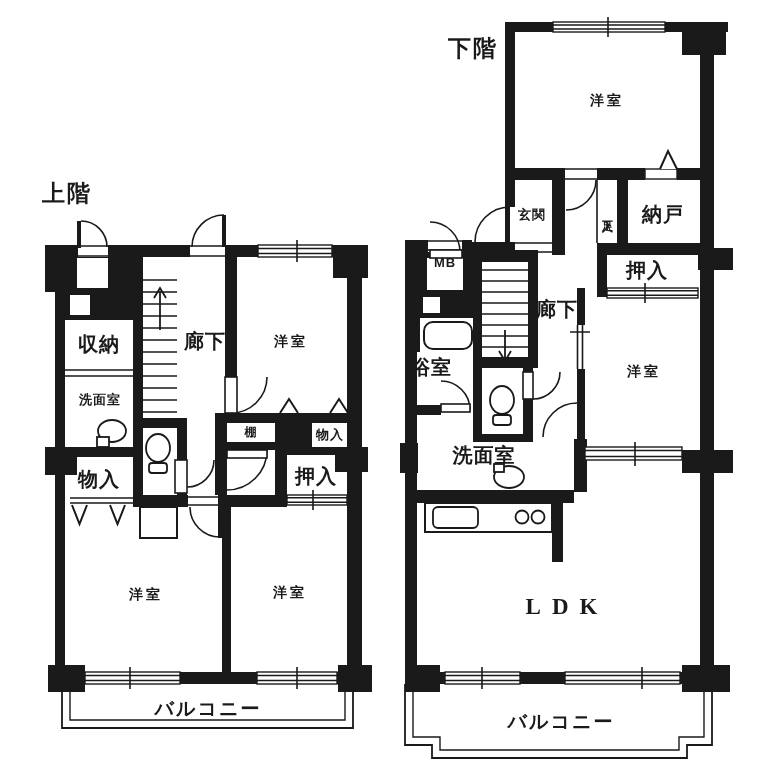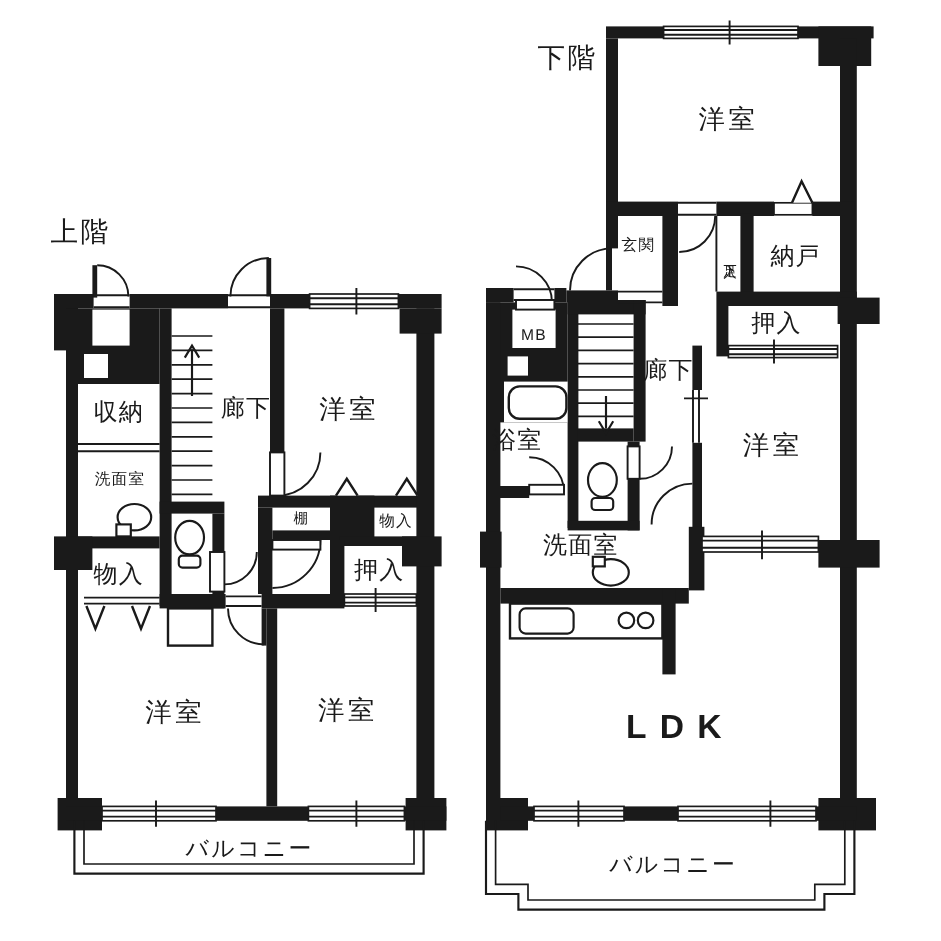--- a/index.html
+++ b/index.html
@@ -1,26 +1,26 @@
 <!DOCTYPE html>
 <html><head>
 <meta charset="utf-8">
 <style>
   html,body{margin:0;padding:0;background:#fff;}
   .stage{position:relative;width:784px;height:784px;background:#fff;overflow:hidden;
          font-family:"Liberation Sans","DejaVu Sans",sans-serif;color:#1a1a1a;}
   .stage svg{position:absolute;left:0;top:0;}
   .lbl{position:absolute;transform:translate(-50%,-50%);white-space:nowrap;
-       font-weight:400;color:#1a1a1a;line-height:1;letter-spacing:1px;}
-  .lbl.big{font-size:22px;letter-spacing:3px;}
+       font-weight:700;color:#1a1a1a;line-height:1;letter-spacing:1px;}
+  .lbl.big{font-size:14px;letter-spacing:3px;}
   .lbl.floor{font-size:23px;letter-spacing:2px;}
   .lbl.mid{font-size:20px;}
   .lbl.sm{font-size:13px;}
   .lbl.xs{font-size:12px;}
-  .lbl.ldk{font-size:28px;letter-spacing:11px;font-weight:600;}
+  .lbl.ldk{font-size:23px;letter-spacing:11px;font-weight:600;font-family:Liberation Serif, serif;}
   .lbl.balc{font-size:19px;letter-spacing:2px;}
   .lbl.vert{writing-mode:vertical-rl;text-orientation:upright;font-size:11px;letter-spacing:0;}
 </style>
 </head>
 <body>
 
 <div class="stage">
 
 <svg width="784" height="784" viewBox="0 0 784 784">
   <g fill="#1a1a1a" stroke="none">
@@ -258,24 +258,24 @@
   <div class="lbl mid" style="left:99px;top:479px">物入</div>
   <div class="lbl xs" style="left:251px;top:432px">棚</div>
   <div class="lbl sm" style="left:330px;top:434px">物入</div>
   <div class="lbl mid" style="left:316px;top:476px">押入</div>
   <div class="lbl big" style="left:146px;top:594px">洋室</div>
   <div class="lbl big" style="left:290px;top:592px">洋室</div>
   <div class="lbl balc" style="left:208px;top:708px">バルコニー</div>
 
   <div class="lbl floor" style="left:473px;top:48px">下階</div>
   <div class="lbl big" style="left:607px;top:100px">洋室</div>
-  <div class="lbl sm" style="left:532px;top:204px">玄関</div>
+  <div class="lbl sm" style="left:532px;top:214px">玄関</div>
   <div class="lbl vert" style="left:607px;top:212px">下足入</div>
   <div class="lbl mid" style="left:663px;top:214px">納戸</div>
-  <div class="lbl sm" style="left:445px;top:279px">MB</div>
+  <div class="lbl sm" style="left:445px;top:262px">MB</div>
   <div class="lbl mid" style="left:647px;top:270px">押入</div>
   <div class="lbl mid" style="left:557px;top:309px">廊下</div>
   <div class="lbl mid" style="left:431px;top:367px">浴室</div>
   <div class="lbl big" style="left:644px;top:371px">洋室</div>
   <div class="lbl mid" style="left:484px;top:455px">洗面室</div>
   <div class="lbl ldk" style="left:567px;top:606px">LDK</div>
   <div class="lbl balc" style="left:561px;top:721px">バルコニー</div>
 </div>
 
 </body></html>

